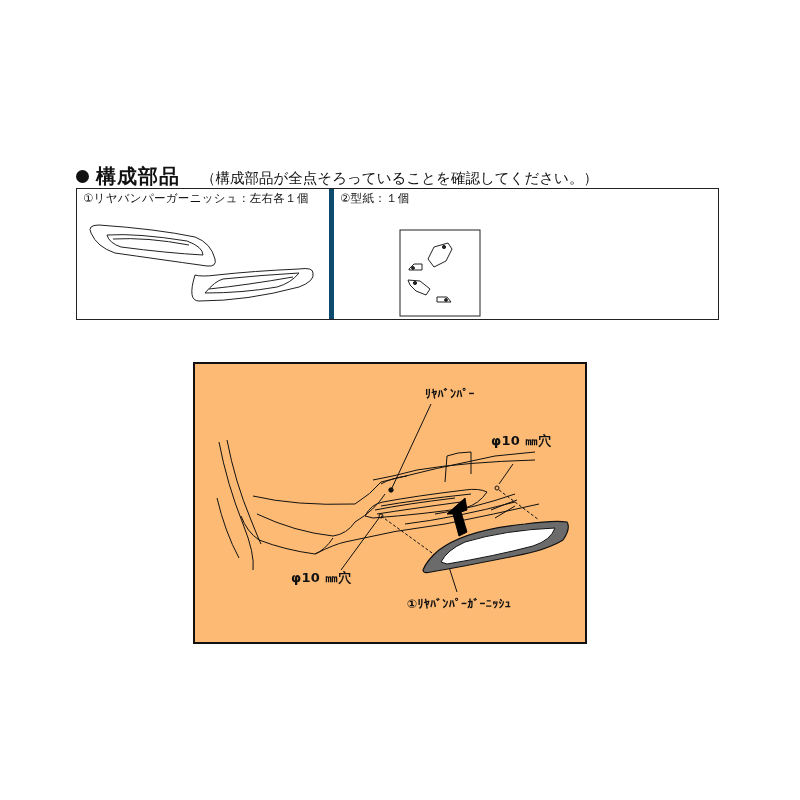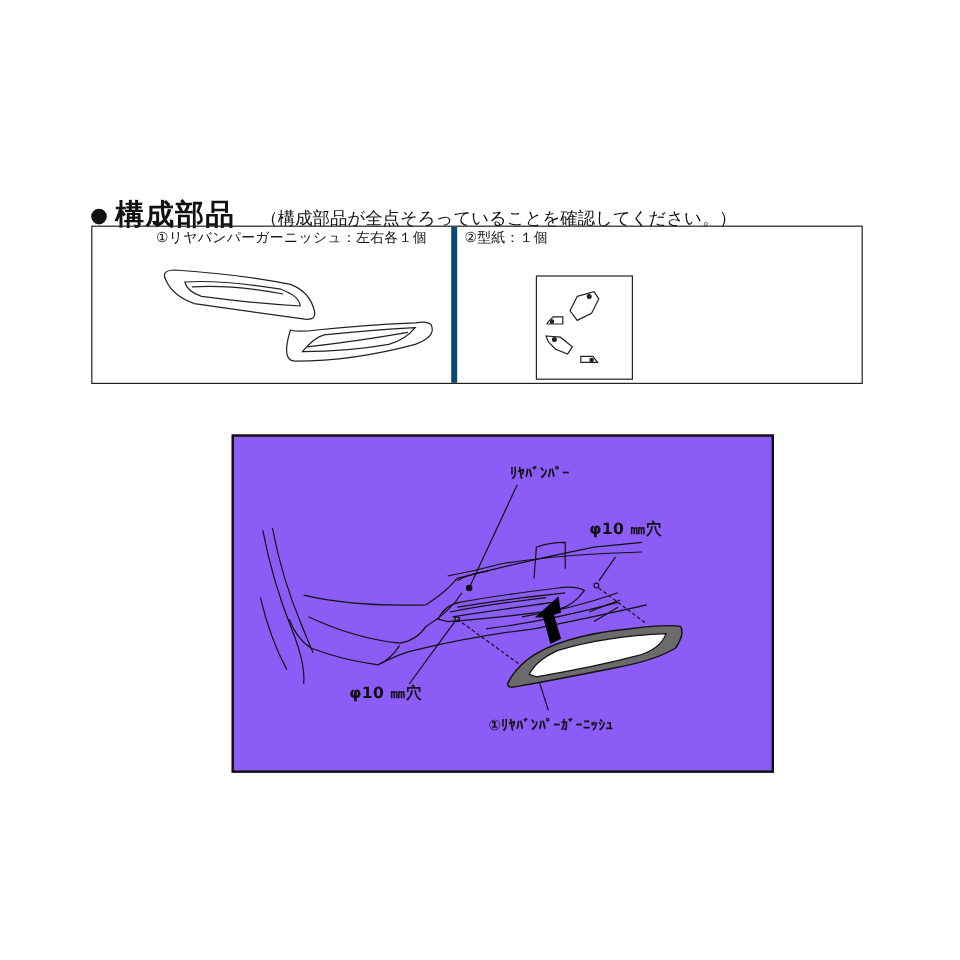--- a/index.html
+++ b/index.html
@@ -1,27 +1,27 @@
 <!DOCTYPE html>
 <html><head>
 <meta charset="utf-8">
 <style>
   html,body{margin:0;padding:0;background:#fff;}
   body{width:800px;height:800px;position:relative;overflow:hidden;font-family:"DejaVu Sans",sans-serif;color:#111;}
   .heading{position:absolute;left:76px;top:163px;display:flex;align-items:baseline;white-space:nowrap;}
   .bullet{display:inline-block;width:13px;height:13px;border-radius:50%;background:#111;margin-right:7px;position:relative;top:0px;}
-  .title{font-size:24px;font-weight:bold;letter-spacing:1px;}
+  .title{font-size:20px;font-weight:bold;letter-spacing:1px;}
   .note{font-size:14.5px;margin-left:21px;}
-  .parts{position:absolute;left:76px;top:188px;width:643px;height:132px;border:1px solid #222;box-sizing:border-box;display:flex;padding-left:47px;}
+  .parts{position:absolute;left:76px;top:188px;width:643px;height:132px;border:1px solid #222;box-sizing:border-box;display:flex;}
   .cell{position:relative;height:100%;box-sizing:border-box;}
   .cell + .cell{border-left:5px solid #0c4a6e;}
   .c1{width:252px}.c2{width:195px}.c3{flex:1}
   .cell-label{position:absolute;left:6px;top:2px;font-size:11.5px;white-space:nowrap;letter-spacing:.3px;}
   .cell svg{position:absolute;left:0;top:0;}
-  .frame{position:absolute;left:193px;top:362px;width:452px;height:282px;border:2px solid #111;box-sizing:border-box;background:#8b5cf6;}
+  .frame{position:absolute;left:193px;top:362px;width:394px;height:282px;border:2px solid #111;box-sizing:border-box;background:#fdba74;}
   .frame svg{position:absolute;left:0;top:0;}
   .lbl{position:absolute;font-size:12px;white-space:nowrap;font-weight:bold;letter-spacing:.3px;}
 </style>
 </head>
 <body>
 
 <div class="heading">
   <span class="bullet"></span>
   <span class="title">構成部品</span>
   <span class="note">（構成部品が全点そろっていることを確認してください。）</span>

